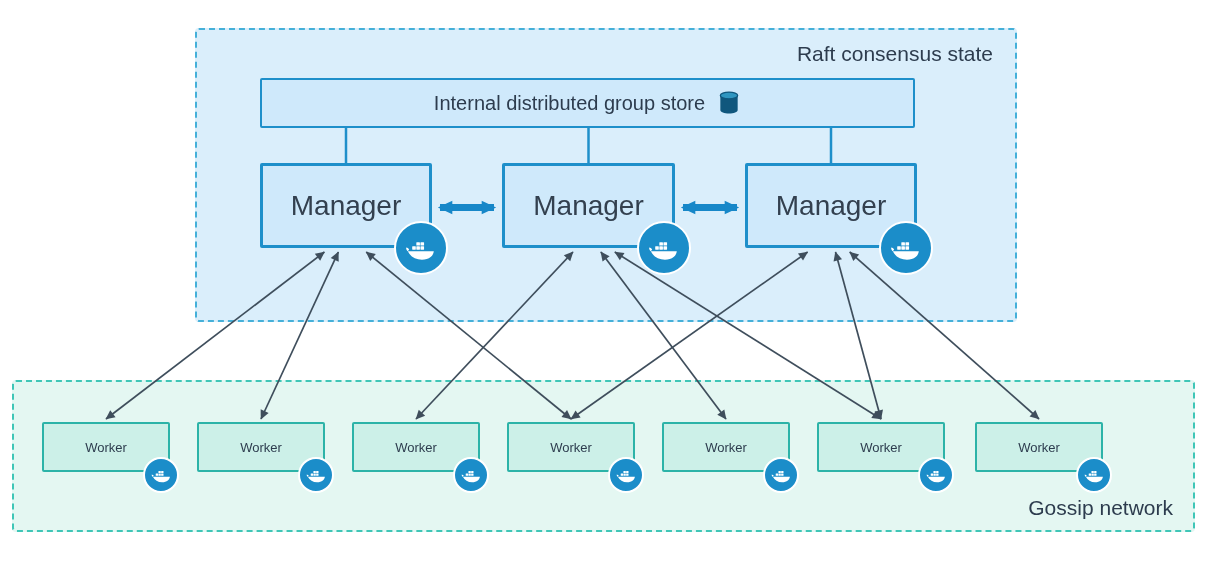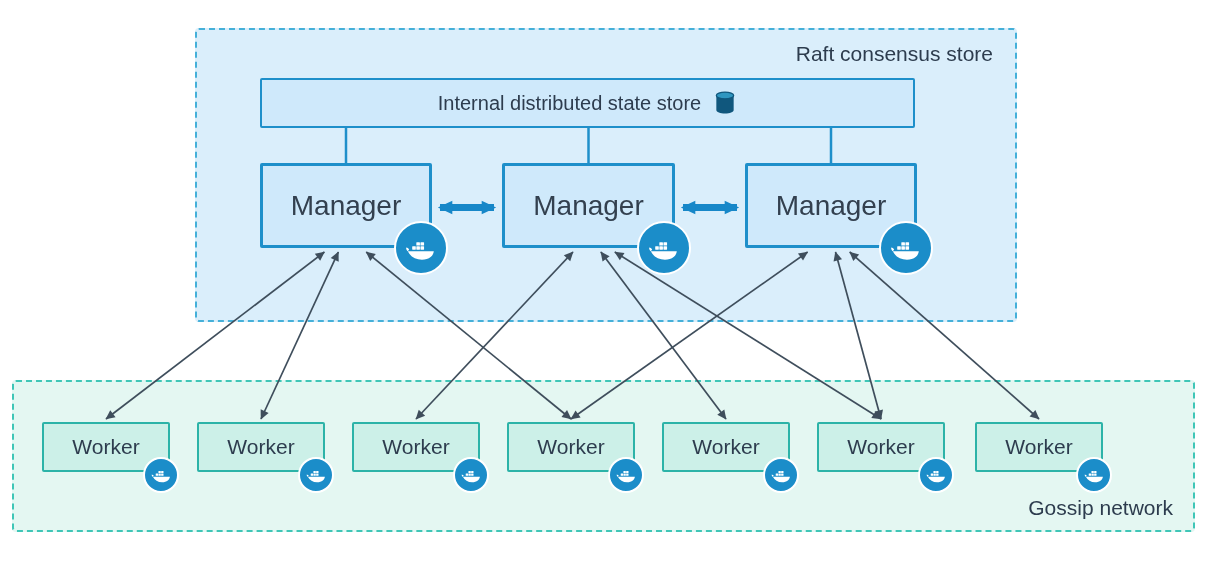--- a/index.html
+++ b/index.html
@@ -16,46 +16,46 @@
 
   .store {
     position: absolute; left: 260px; top: 78px; width: 655px; height: 50px;
     background: #cfe9fb; border: 2px solid #1e8fca; border-radius: 2px;
     display: flex; align-items: center; justify-content: center; gap: 12px;
     font-size: 20px; color: #2d3c4e;
   }
 
   .node { position: absolute; display: flex; align-items: center; justify-content: center; border-radius: 2px; text-align: center; }
   .manager { background: #cfe9fb; border: 3px solid #1e8fca; font-size: 28px; color: #33404f; }
-  .worker  { background: #ccf0e8; border: 2px solid #2cb3a8; font-size: 21px; color: #2d3c4e; }
+  .worker  { background: #ccf0e8; border: 2px solid #2cb3a8; font-size: 13px; color: #2d3c4e; }
 
   .badge {
     position: absolute; z-index: 4; background: #1b8dc9; border: 2px solid #ffffff;
     border-radius: 50%; display: flex; align-items: center; justify-content: center;
   }
   .badge-lg { width: 54px; height: 54px; right: -19px; bottom: -30px; }
   .badge-sm { width: 36px; height: 36px; right: -11px; bottom: -23px; }
 
   #wires { position: absolute; left: 0; top: 0; z-index: 3; pointer-events: none; }
 </style>
 </head>
 <body>
 
 <div id="canvas">
 
   <div class="group raft">
-    <span class="group-label raft-label">Raft consensus store</span>
+    <span class="group-label raft-label">Raft consensus state</span>
   </div>
 
   <div class="group gossip">
     <span class="group-label gossip-label">Gossip network</span>
   </div>
 
   <div class="store">
-    <span>Internal distributed state store</span>
+    <span>Internal distributed group store</span>
     <svg width="24" height="26" viewBox="0 0 20 24">
       <path d="M2 5 v13.5 c0 1.9 3.6 3.3 8 3.3 s8 -1.4 8 -3.3 V5 z" fill="#10577d"></path>
       <ellipse cx="10" cy="5" rx="8" ry="3.1" fill="#2f96c0" stroke="#10577d" stroke-width="1.2"></ellipse>
     </svg>
   </div>
 
   <svg id="wires" width="1207" height="566">
       <defs>
         <marker id="arr" viewBox="0 0 10 10" markerUnits="userSpaceOnUse" markerWidth="11" markerHeight="11" refX="8.5" refY="5" orient="auto-start-reverse">
           <path d="M0.6 1 L9 5 L0.6 9 z" fill="#3f4e5c"></path>

